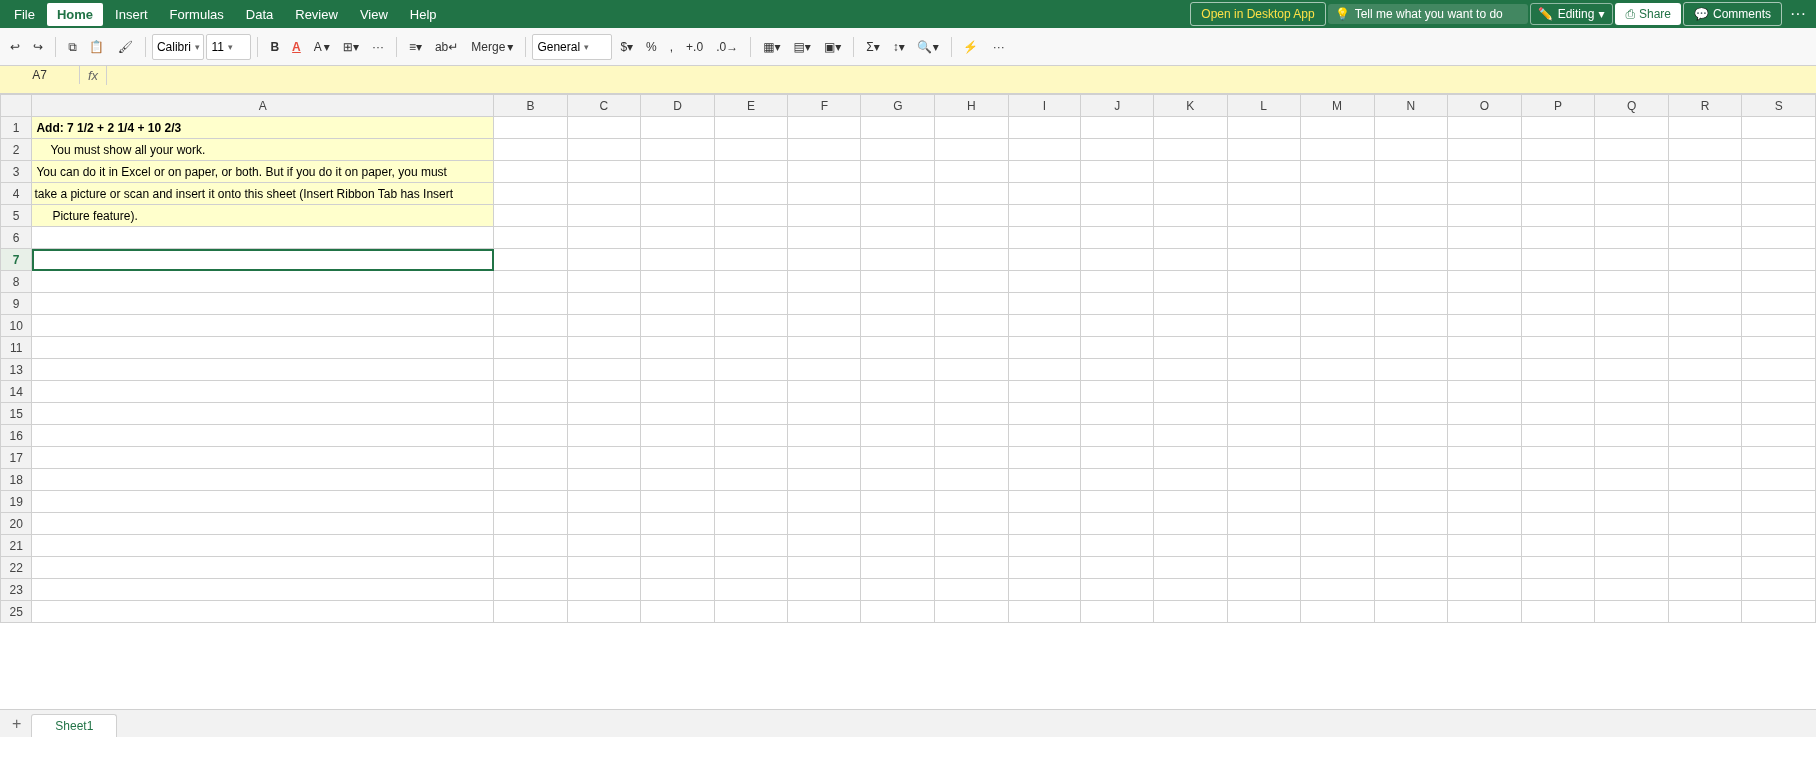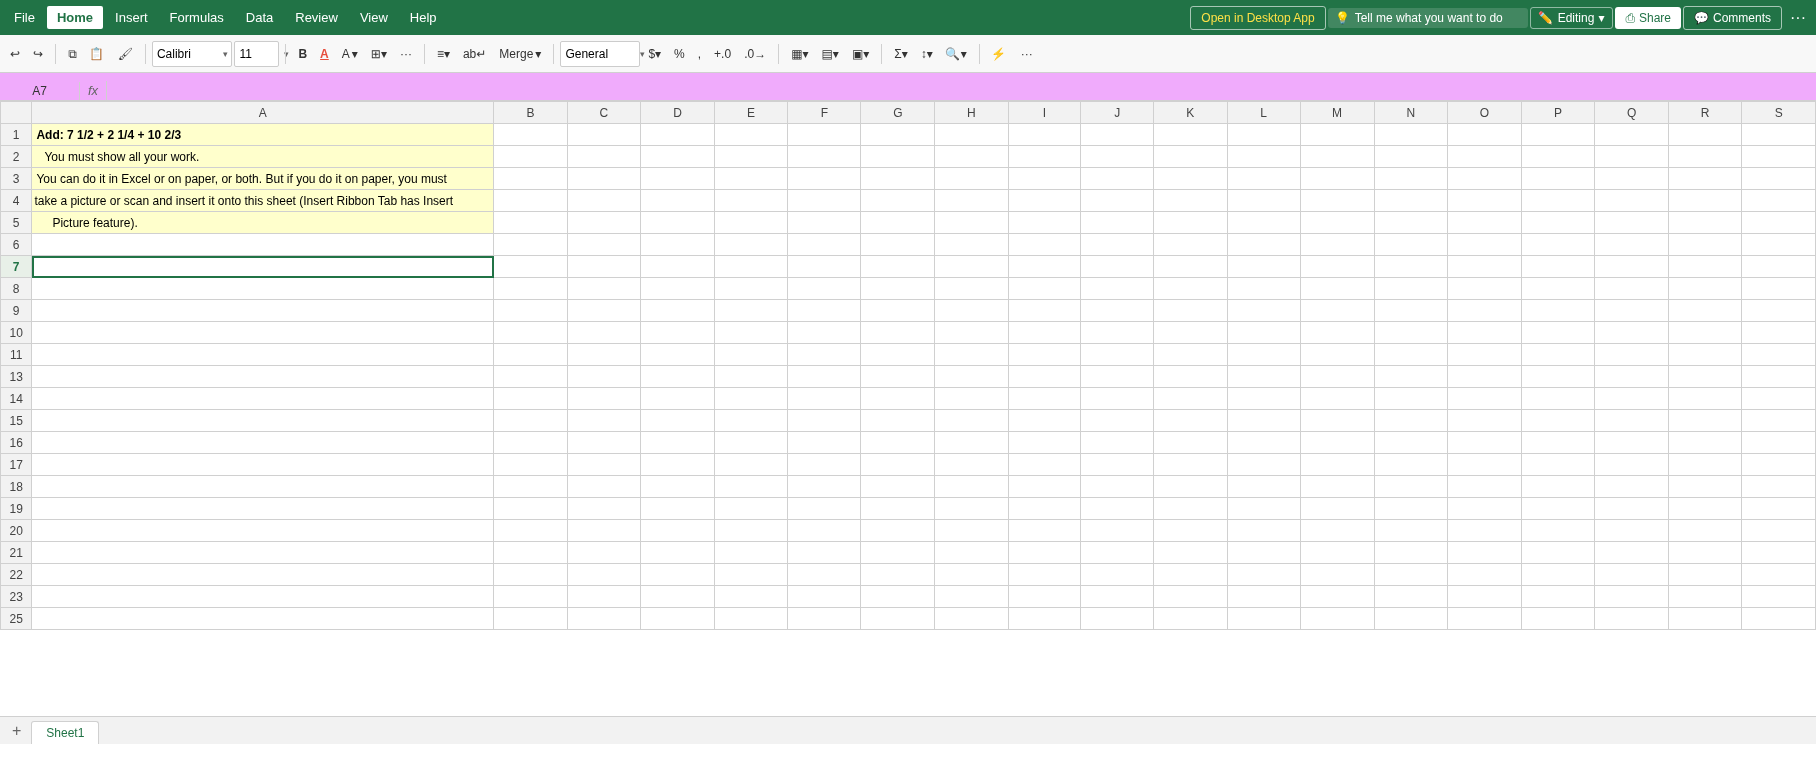--- a/index.html
+++ b/index.html
@@ -5,21 +5,21 @@
     * { box-sizing: border-box; margin: 0; padding: 0; }
     body { font-family: 'Segoe UI', Arial, sans-serif; font-size: 12px; background: #fff; overflow: hidden; }
 
     
     .menu-bar {
       display: flex;
       align-items: center;
       background: #217346;
       color: #fff;
       padding: 0 4px;
-      height: 35px;
+      height: 28px;
       gap: 2px;
     }
     .menu-item {
       padding: 4px 10px;
       cursor: pointer;
       border-radius: 2px;
       font-size: 13px;
       white-space: nowrap;
     }
     .menu-item.active {
@@ -125,31 +125,30 @@
     .tb-dropdown {
       display: flex;
       align-items: center;
       border: 1px solid #ccc;
       border-radius: 2px;
       background: #fff;
       padding: 2px 4px;
       cursor: pointer;
       font-size: 12px;
       height: 26px;
-      gap: 28px;
     }
     .tb-dropdown .arrow { margin-left: 4px; font-size: 9px; color: #666; }
 
     
     .formula-bar {
       display: flex;
-      align-items: flex-end;
+      align-items: flex-start;
       border-bottom: 1px solid #d0d0d0;
       height: 28px;
-      background: #f0abfc;
+      background: #fef9c3;
     }
     .name-box {
       width: 80px;
       border-right: 1px solid #d0d0d0;
       padding: 2px 6px;
       font-size: 12px;
       display: flex;
       align-items: center;
       justify-content: center;
       color: #333;
@@ -239,21 +238,21 @@
     .sheet-tabs {
       display: flex;
       align-items: flex-end;
       border-top: 1px solid #d0d0d0;
       background: #f2f2f2;
       height: 28px;
       padding: 0 4px;
       gap: 2px;
     }
     .sheet-tab {
-      padding: 4px 14px;
+      padding: 4px 23px;
       border: 1px solid #d0d0d0;
       border-bottom: none;
       background: #e0e0e0;
       cursor: pointer;
       font-size: 12px;
       border-radius: 3px 3px 0 0;
     }
     .sheet-tab.active {
       background: #fff;
       color: #217346;
@@ -420,21 +419,21 @@
             <td></td>
             <td></td>
             <td></td>
             <td></td>
             <td></td>
             <td></td>
             <td></td>
           </tr>
           <tr>
             <td class="row-num">2</td>
-            <td style="background: rgb(255, 255, 204); vertical-align: middle; padding-left: 12px; overflow: visible; white-space: normal;"><span class="cell-text">You must show all your work.</span></td>
+            <td style="background: rgb(255, 255, 204); vertical-align: middle; padding-left: 18px; overflow: visible; white-space: normal;"><span class="cell-text">You must show all your work.</span></td>
             <td></td>
             <td></td>
             <td></td>
             <td></td>
             <td></td>
             <td></td>
             <td></td>
             <td></td>
             <td></td>
             <td></td>

